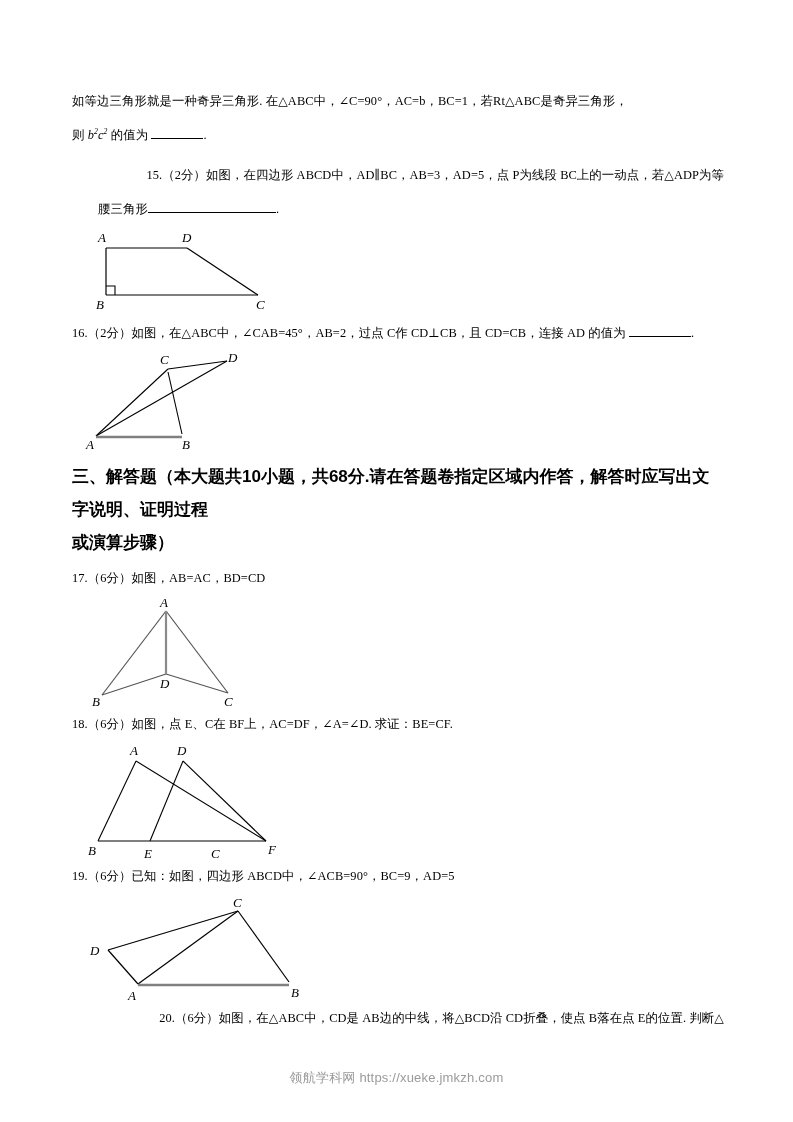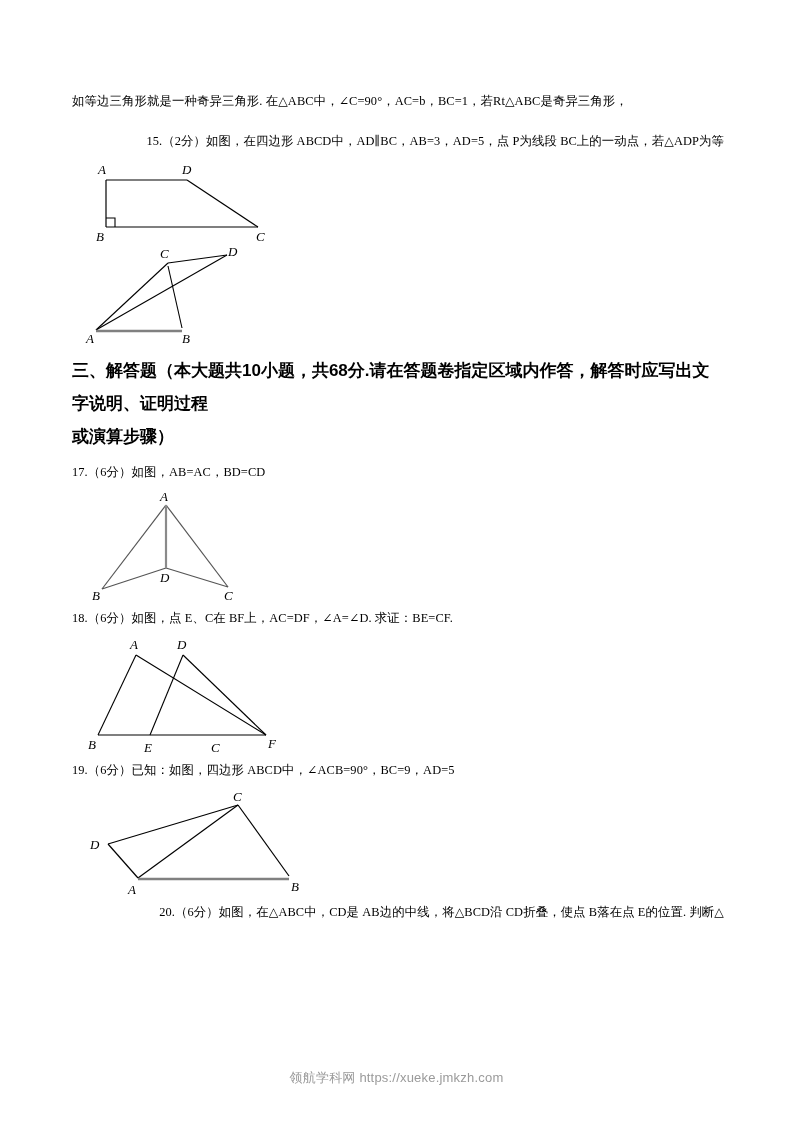--- a/index.html
+++ b/index.html
@@ -87,41 +87,54 @@
 </style>
 </head>
 <body>
 
 <div class="page">
   <div class="content">
 
     <div class="q-line wrap">
       <span class="cn">如等边三角形就是一种奇异三角形. 在△ABC中，∠C=90°，AC=b，BC=1，若Rt△ABC是奇异三角形，</span>
     </div>
+    <div class="q-line">
+      <span class="cn">则</span>
+      <span class="it"><span>b</span><sup>2</sup></span><span class="it"><span>c</span><sup>2</sup></span>
+      <span class="cn">的值为</span>
+      <span class="blank b1"></span><span class="cn">.</span>
+    </div>
 
     <div class="q-line" style="margin-top:6px;text-align:right;">
       <span class="cn">15</span><span class="cn">.</span><span class="cn">（2分）</span><span class="cn">如图，在四边形 ABCD中，AD∥BC，AB=3，AD=5，点 P为线段 BC上的一动点，若△ADP为等</span>
+    </div>
+    <div class="q-line">
+      <span class="indent"></span><span class="cn">腰三角形</span><span class="blank b2"></span><span class="cn">.</span>
     </div>
 
     <div class="fig" style="margin-left:14px;margin-top:2px;">
       <svg width="210" height="84" viewBox="0 0 210 84">
 
         <line x1="20" y1="20" x2="101" y2="20" stroke="#000" stroke-width="1.2"></line>
         <line x1="101" y1="20" x2="172" y2="67" stroke="#000" stroke-width="1.2"></line>
         <line x1="20" y1="67" x2="172" y2="67" stroke="#000" stroke-width="1.2"></line>
         <line x1="20" y1="20" x2="20" y2="67" stroke="#000" stroke-width="1.2"></line>
 
         <polyline points="20,58 29,58 29,67" fill="none" stroke="#000" stroke-width="1.1"></polyline>
         <text class="lbl" x="12" y="14">A</text>
         <text class="lbl" x="96" y="14">D</text>
         <text class="lbl" x="10" y="81">B</text>
         <text class="lbl" x="170" y="81">C</text>
       </svg>
     </div>
 
+    <div class="q-line" style="margin-top:4px;">
+      <span class="cn">16</span><span class="cn">.</span><span class="cn">（2分）</span><span class="cn">如图，在△ABC中，∠CAB=45°，AB=2，过点 C作 CD⊥CB，且 CD=CB，连接 AD 的值为</span>
+      <span class="blank b3"></span><span class="cn">.</span>
+    </div>
 
     <div class="fig" style="margin-left:10px;margin-top:0px;">
       <svg width="230" height="100" viewBox="0 0 230 100">
         <line x1="14" y1="86" x2="86" y2="19" stroke="#000" stroke-width="1.1"></line>
         <line x1="86" y1="19" x2="145" y2="11" stroke="#000" stroke-width="1.1"></line>
         <line x1="86" y1="22" x2="100" y2="84" stroke="#000" stroke-width="1.1"></line>
         <line x1="14" y1="86" x2="145" y2="11" stroke="#000" stroke-width="1.1"></line>
         <line x1="14" y1="87" x2="100" y2="87" stroke="#808080" stroke-width="2.4"></line>
         <text class="lbl" x="78" y="14">C</text>
         <text class="lbl" x="146" y="12">D</text>

